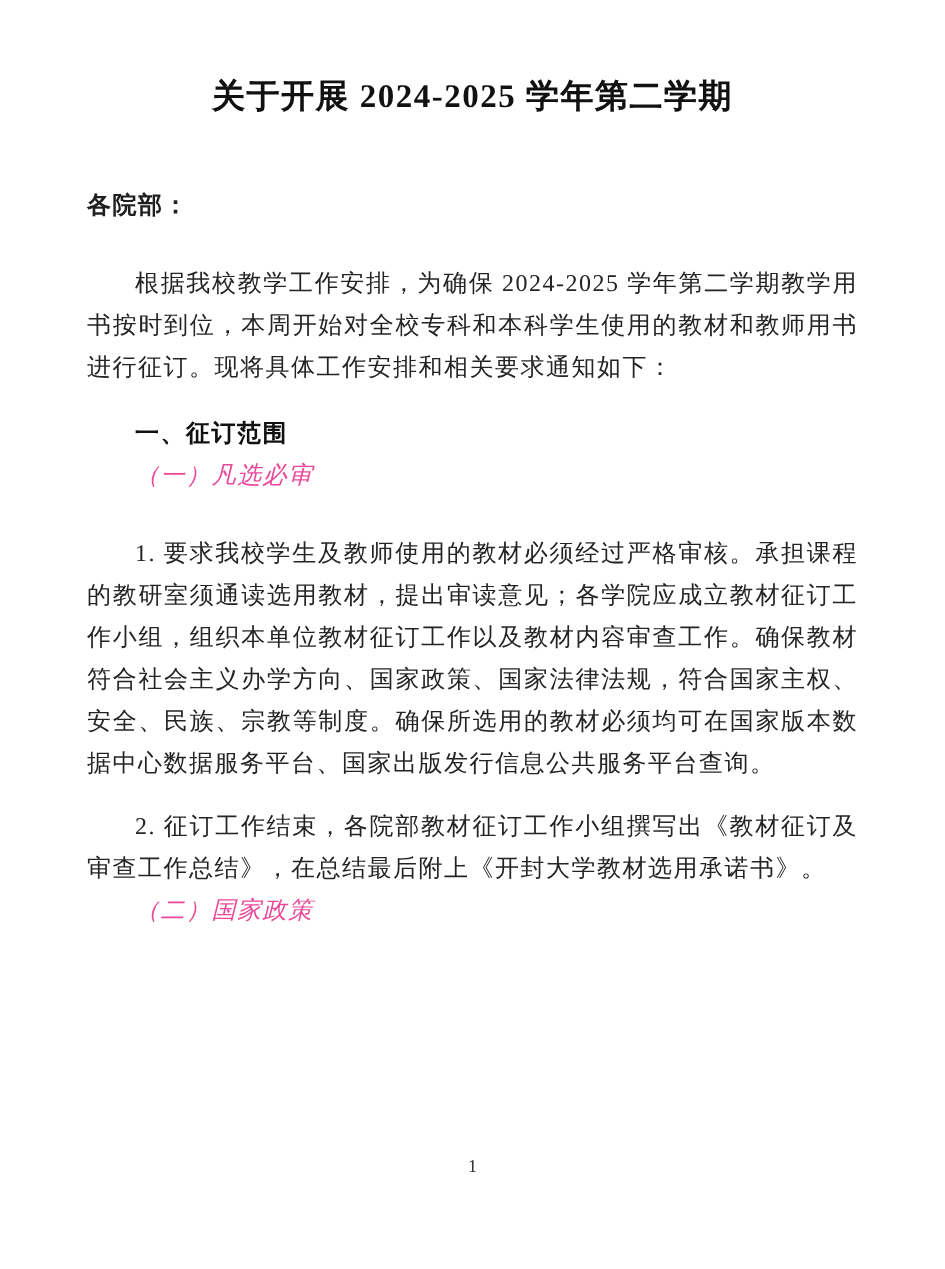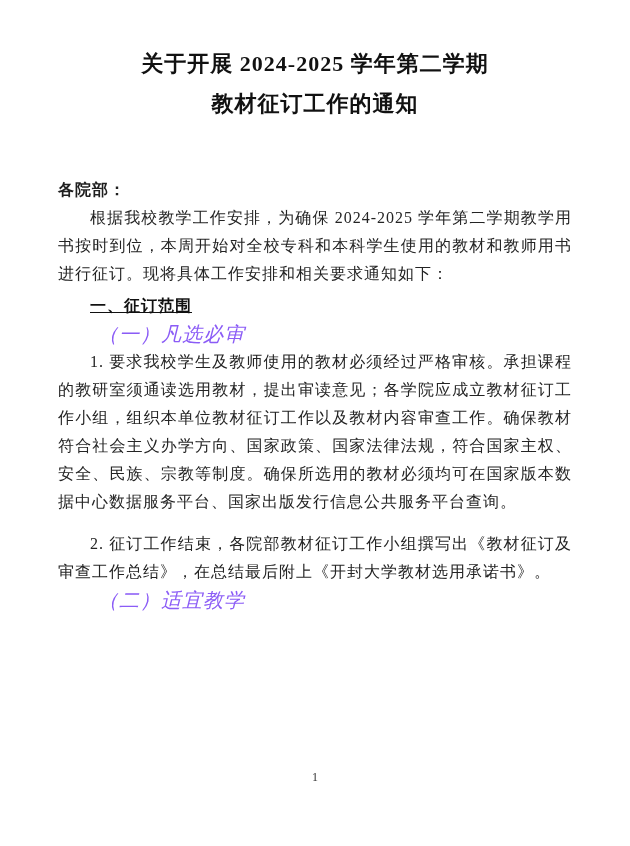--- a/index.html
+++ b/index.html
@@ -19,87 +19,85 @@
   }
   .doc-title {
     text-align: center;
     font-size: 22px;
     font-weight: 700;
     line-height: 40px;
     letter-spacing: 1px;
     color: #111111;
   }
   .salutation {
-    margin-top: 52px;
+    margin-top: 40px;
     font-size: 16px;
     font-weight: 700;
     line-height: 28px;
     letter-spacing: 1px;
     color: #1f1f1f;
   }
   .body-text {
     font-size: 16px;
     line-height: 28px;
     letter-spacing: 1px;
     text-align: justify;
     text-justify: inter-character;
     color: #242424;
   }
-  .indent { text-indent: 2em; }
+  .indent { text-indent: 2em; margin-top: 24px; }
   .para-spaced { margin-top: 14px; }
   .section-heading {
     font-size: 16px;
     font-weight: 700;
     line-height: 28px;
     letter-spacing: 1px;
     text-indent: 2em;
-    margin-top: 4px;
+    margin-top: 16px;
     color: #111111;
-    text-decoration: underline;
   }
   .sub-heading {
-    font-size: 20px;
+    font-size: 16px;
     font-style: italic;
     line-height: 28px;
     letter-spacing: 1px;
     text-indent: 2em;
-    color: #8b5cf6;
+    color: #ec4899;
   }
   .page-number {
     position: absolute;
     top: 770px;
     left: 0;
     width: 100%;
     text-align: center;
     font-size: 12px;
     color: #333333;
   }
 </style>
 </head>
 <body>
 
 <div class="page">
 
   <h1 class="doc-title">
     <span>关于开展 2024-2025 学年第二学期</span><br>
-    <span>教材征订工作的通知</span>
   </h1>
 
   <p class="salutation">各院部：</p>
 
   <p class="body-text indent">根据我校教学工作安排，为确保 2024-2025 学年第二学期教学用书按时到位，本周开始对全校专科和本科学生使用的教材和教师用书进行征订。现将具体工作安排和相关要求通知如下：</p>
 
   <p class="section-heading">一、征订范围</p>
 
 
 
 
   <p class="sub-heading">（一）凡选必审</p>
 
   <p class="body-text indent">1. 要求我校学生及教师使用的教材必须经过严格审核。承担课程的教研室须通读选用教材，提出审读意见；各学院应成立教材征订工作小组，组织本单位教材征订工作以及教材内容审查工作。确保教材符合社会主义办学方向、国家政策、国家法律法规，符合国家主权、安全、民族、宗教等制度。确保所选用的教材必须均可在国家版本数据中心数据服务平台、国家出版发行信息公共服务平台查询。</p>
 
   <p class="body-text indent para-spaced">2. 征订工作结束，各院部教材征订工作小组撰写出《教材征订及审查工作总结》，在总结最后附上《开封大学教材选用承诺书》。</p>
 
-  <p class="sub-heading">（二）适宜教学</p>
+  <p class="sub-heading">（二）国家政策</p>
 
   <div class="page-number">1</div>
 
 </div>
 
 </body></html>

